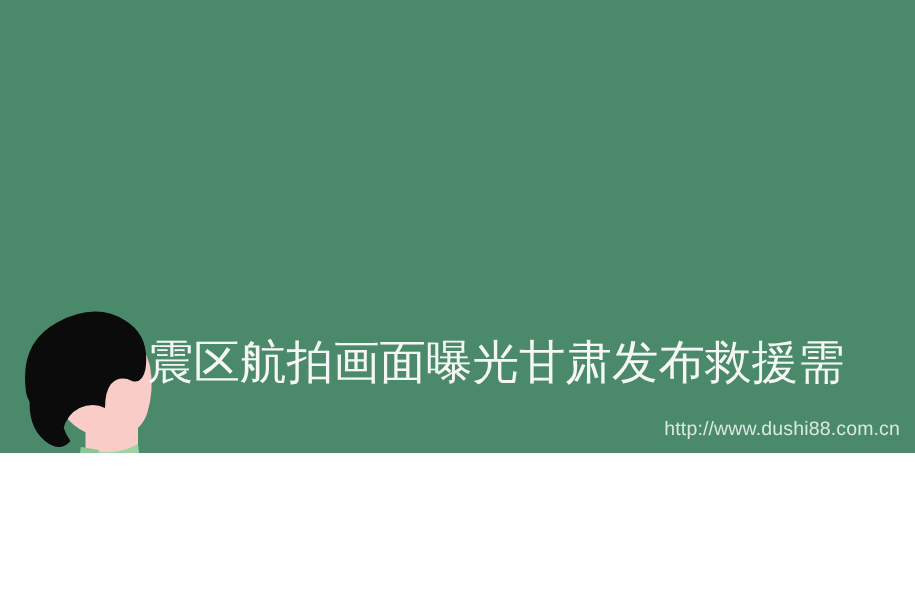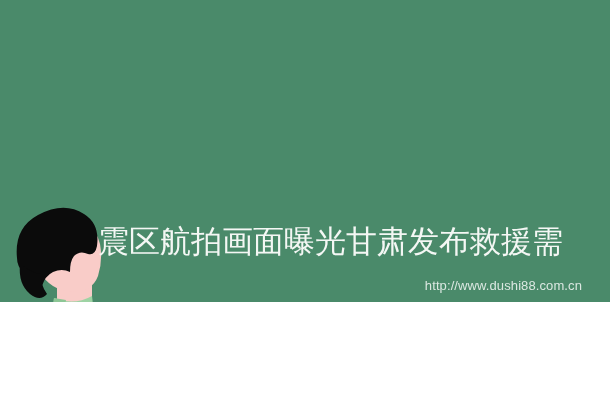--- a/index.html
+++ b/index.html
@@ -30,21 +30,21 @@
     white-space: pre;
   }
   .headline .ln {
     display: block;
     height: 40px;
   }
 
   
   .watermark {
     position: absolute;
-    right: 28px;
+    right: 10px;
     bottom: 9px;
     color: rgba(255,255,255,0.80);
     font-size: 13px;
     letter-spacing: 0.1px;
     white-space: nowrap;
   }
 
   
   .figure {
     position: absolute;

